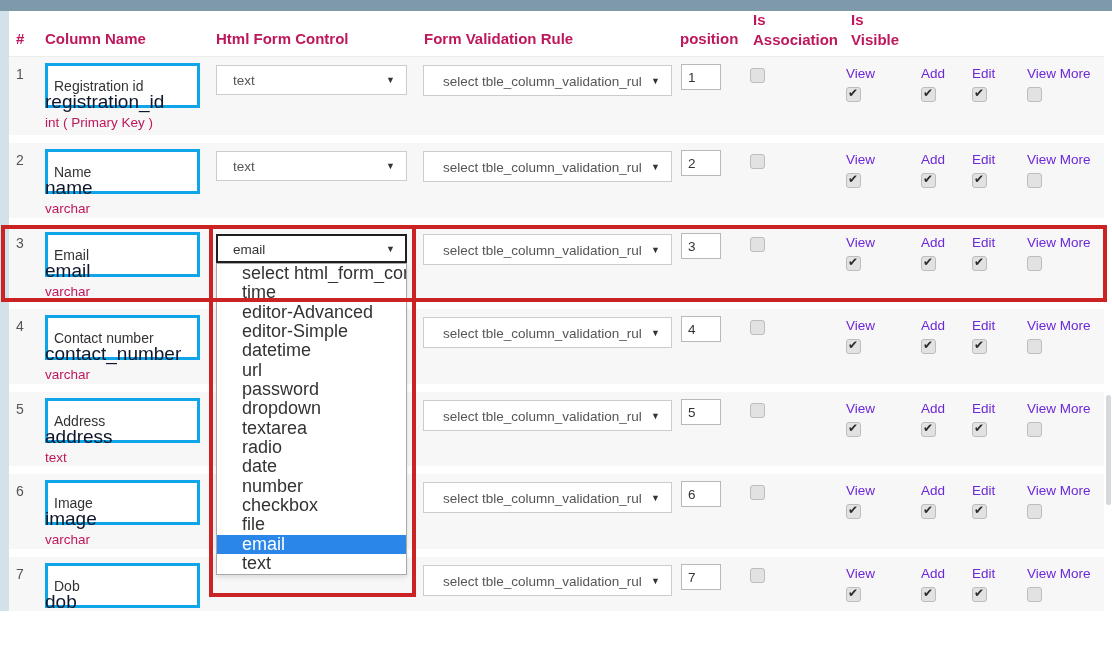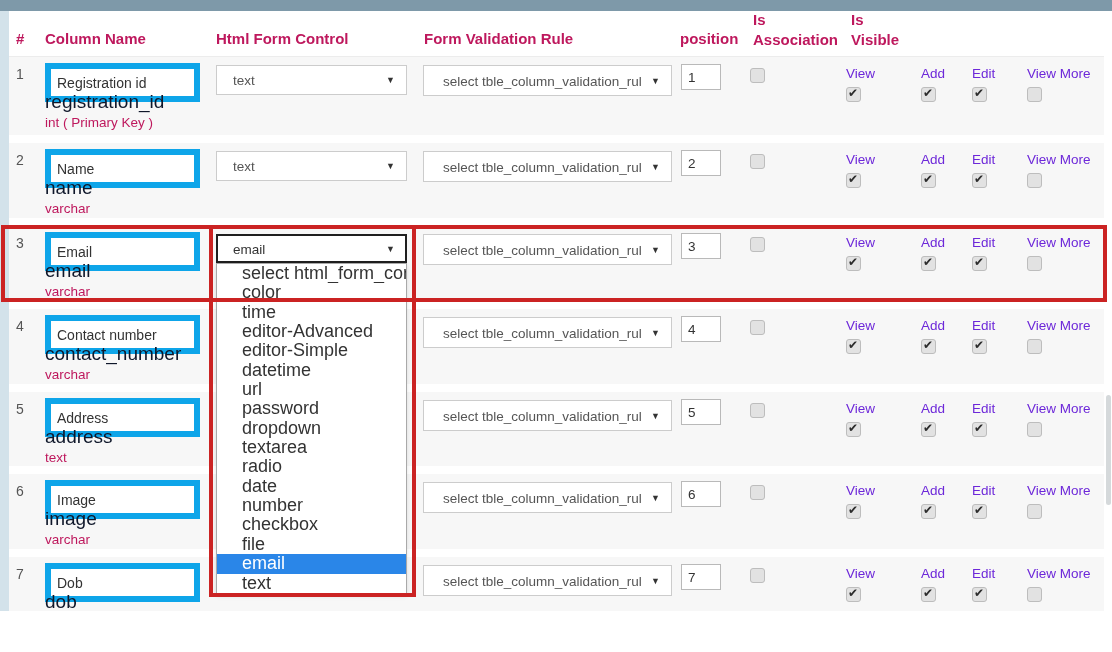--- a/index.html
+++ b/index.html
@@ -15,21 +15,21 @@
 
   
   .thead{position:absolute;left:9px;top:11px;width:1095px;height:46px;background:#fff;border-bottom:1px solid #ececec}
   .hcell{position:absolute;bottom:7px;font-size:15px;font-weight:700;color:#be185d;line-height:20px}
   .h0{left:7px}.h1{left:36px}.h2{left:207px}.h3{left:415px}.h4{left:671px}
   .h5{left:744px;width:88px;bottom:6px}.h6{left:842px;width:58px;bottom:6px}
 
   
   .row{position:absolute;left:9px;width:1095px;background:var(--rowbg)}
   .rnum{position:absolute;left:7px;top:9px;font-size:14px;color:#555}
-  .name-input{position:absolute;left:36px;top:6px;width:155px;height:39px;border:6px solid #0ea5e9;
+  .name-input{position:absolute;left:36px;top:6px;width:155px;height:45px;border:3px solid #0ea5e9;
     background:#fff;padding:0 6px;font-family:"Liberation Sans",sans-serif;font-size:14px;color:#333}
   .rfield{position:absolute;left:36px;top:34px;font-size:19px;color:#0f172a}
   .rtype{position:absolute;left:36px;top:58px;font-size:13.5px;color:#be185d}
   .sel{position:absolute;background:#fff;border:1px solid #ccc}
   .sel .txt{position:absolute;left:16px;top:50%;transform:translateY(-50%);font-size:13.5px;color:#555;white-space:nowrap}
   .sel .arrow{position:absolute;right:11px;top:50%;transform:translateY(-50%);font-size:9px;color:#333}
   .ctrl{left:207px;top:8px;width:191px;height:30px}
   .val{left:414px;top:8px;width:249px;height:31px}
   .val .txt{left:19px}
   .pos-input{position:absolute;left:672px;top:7px;width:40px;height:26px;border:1px solid #b9b9b9;
@@ -223,21 +223,20 @@
         <div class="cb vcb vc3"></div>
       </div>
     </div>
 
   <div class="dd-select">
     <span class="txt">email</span>
     <span class="arrow">▼</span>
   </div>
   <div class="dd-list" id="dd-list">
       <div class="dd-item">select html_form_control</div>
-      <div class="dd-item">color</div>
       <div class="dd-item">time</div>
       <div class="dd-item">editor-Advanced</div>
       <div class="dd-item">editor-Simple</div>
       <div class="dd-item">datetime</div>
       <div class="dd-item">url</div>
       <div class="dd-item">password</div>
       <div class="dd-item">dropdown</div>
       <div class="dd-item">textarea</div>
       <div class="dd-item">radio</div>
       <div class="dd-item">date</div>

